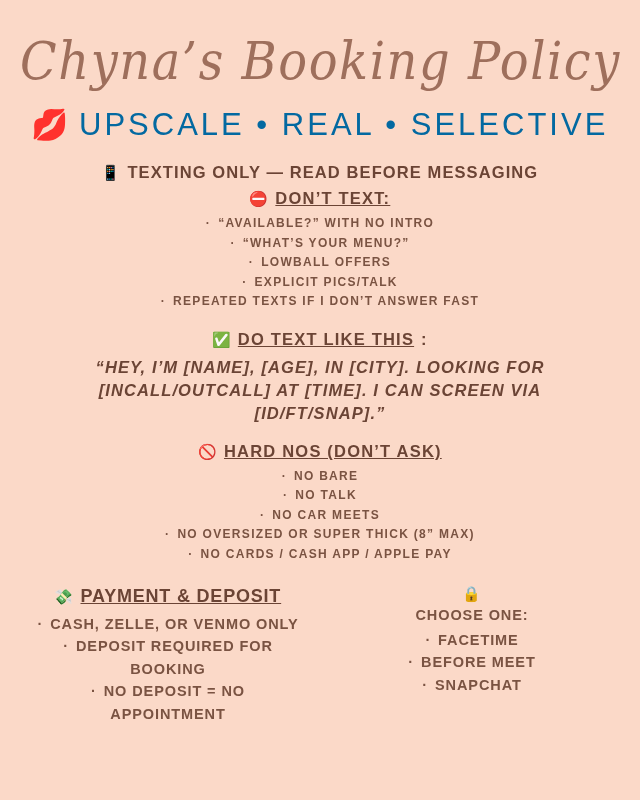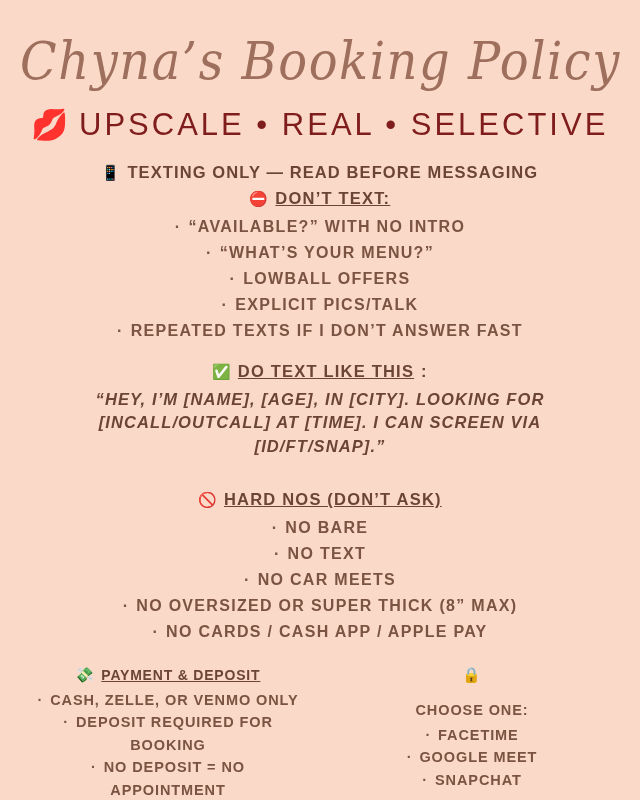--- a/index.html
+++ b/index.html
@@ -52,21 +52,21 @@
   .tagline .lips {
     font-size: 30px;
     line-height: 1;
     filter: saturate(1.2);
   }
   .tagline .tag-text {
     font-family: "Liberation Sans", sans-serif;
     font-weight: 400;
     font-size: 31px;
     letter-spacing: 3px;
-    color: #7f1d1d;
+    color: #0369a1;
   }
 
   
   .section-head {
     display: flex;
     align-items: center;
     justify-content: center;
     gap: 7px;
     white-space: nowrap;
   }
@@ -86,36 +86,36 @@
 
   .dont-text-head { margin-top: 7px; }
 
   .bullets {
     list-style: none;
     margin: 6px 0 0;
     padding: 0;
     text-align: center;
   }
   .bullets li {
-    font-size: 16px;
+    font-size: 12px;
     letter-spacing: 1.3px;
     font-weight: bold;
     color: #7a5342;
     line-height: 1.62;
     white-space: nowrap;
   }
   .bullets li::before {
     content: "·";
     margin-right: 7px;
   }
 
   .do-text-head { margin-top: 18px; }
 
   .sample-text {
-    margin: 7px auto 16px;
+    margin: 7px auto 0;
     width: 520px;
     text-align: center;
     font-style: italic;
     font-weight: bold;
     font-size: 16.5px;
     letter-spacing: 1.1px;
     line-height: 1.42;
     color: #6b4435;
   }
 
@@ -125,33 +125,33 @@
     display: flex;
     justify-content: center;
     gap: 34px;
     margin-top: 22px;
     width: 100%;
   }
   .col {
     width: 270px;
     text-align: center;
   }
-  .col .section-head .label { font-size: 14px; letter-spacing: 0.8px; }
+  .col .section-head .label { font-size: 18px; letter-spacing: 0.8px; }
   .col .bullets li {
     font-size: 14.5px;
     letter-spacing: 0.9px;
     line-height: 1.55;
     white-space: normal;
   }
   .col .plain {
     font-size: 14.5px;
     letter-spacing: 0.9px;
     font-weight: bold;
     color: #7a5342;
-    margin-top: 20px;
+    margin-top: 6px;
   }
   .col .bullets.nodot li::before { content: "·"; }
 </style>
 </head>
 <body>
 
 <div class="page">
 
   <div class="title">Chyna’s Booking Policy</div>
 
@@ -186,21 +186,21 @@
 
   <div class="sample-text">“HEY, I’M [NAME], [AGE], IN [CITY]. LOOKING FOR [INCALL/OUTCALL] AT [TIME]. I CAN SCREEN VIA [ID/FT/SNAP].”</div>
 
   <div class="section-head hard-nos-head">
     <span class="emoji">🚫</span>
     <span class="label u">HARD NOS (DON’T ASK)</span>
   </div>
 
   <ul class="bullets">
     <li>NO BARE</li>
-    <li>NO TEXT</li>
+    <li>NO TALK</li>
     <li>NO CAR MEETS</li>
     <li>NO OVERSIZED OR SUPER THICK (8” MAX)</li>
     <li>NO CARDS / CASH APP / APPLE PAY</li>
   </ul>
 
   <div class="payment-row">
 
     <div class="col">
       <div class="section-head">
         <span class="emoji">💸</span>
@@ -213,20 +213,20 @@
       </ul>
     </div>
 
     <div class="col">
       <div class="section-head">
         <span class="emoji">🔒</span>
       </div>
       <div class="plain">CHOOSE ONE:</div>
       <ul class="bullets nodot">
         <li>FACETIME</li>
-        <li>GOOGLE MEET</li>
+        <li>BEFORE MEET</li>
         <li>SNAPCHAT</li>
       </ul>
     </div>
 
   </div>
 
 </div>
 
 </body></html>

